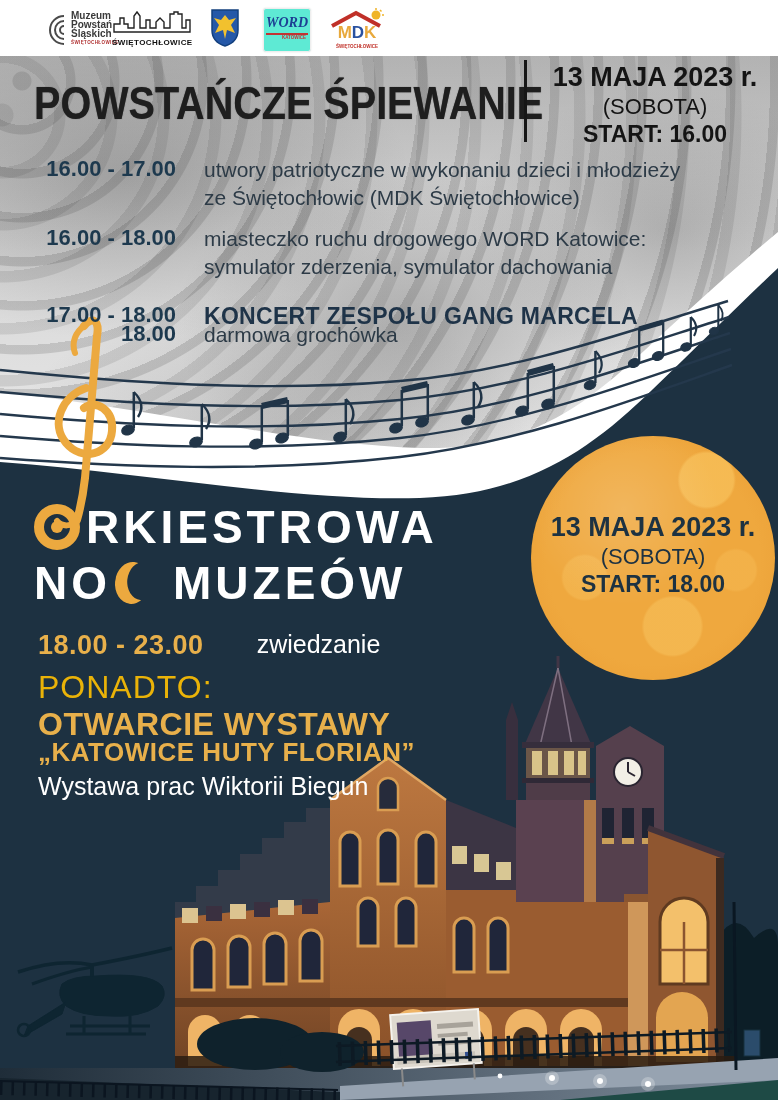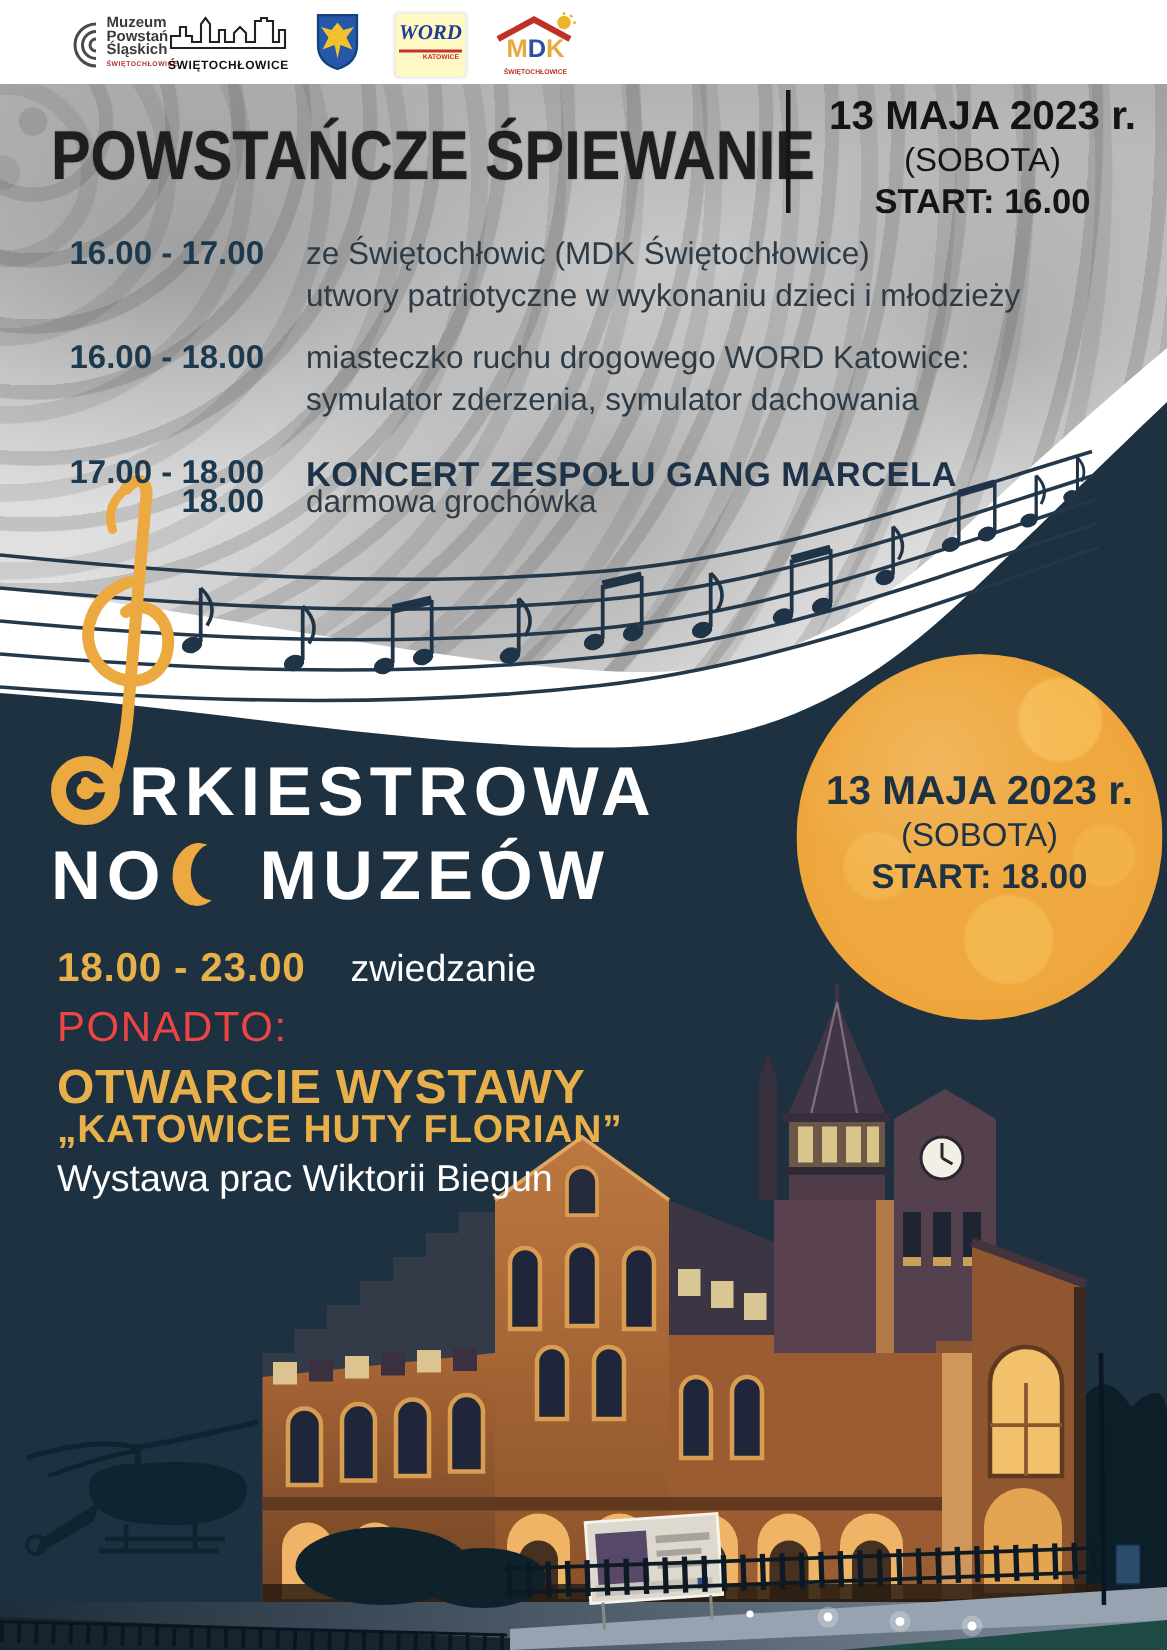--- a/index.html
+++ b/index.html
@@ -9,21 +9,21 @@
     font-family:"Liberation Sans","DejaVu Sans",sans-serif;
   }
   
   .logobar{position:absolute;left:0;top:0;width:778px;height:56px;background:#ffffff;z-index:6;}
   .logo{position:absolute;top:8px;}
   .logo-muzeum{left:42px;width:86px;height:42px;display:flex;gap:3px;}
   .logo-muzeum .mz-text{font-size:10px;line-height:9px;color:#3a3a3a;font-weight:bold;padding-top:3px;}
   .logo-muzeum .mz-sub{font-size:4.5px;color:#b03030;letter-spacing:.4px;margin-top:2px;font-weight:bold;}
   .logo-city{left:112px;width:80px;height:42px;text-align:center;}
   .logo-city .city-name{font-size:8px;font-weight:bold;color:#111;letter-spacing:.4px;}
-  .logo-word{left:263px;width:46px;height:42px;background:#fef9c3;border:1px solid #eee;border-radius:3px;text-align:center;box-shadow:0 0 2px rgba(0,0,0,.12);}
+  .logo-word{left:263px;width:46px;height:42px;background:#5eead4;border:1px solid #eee;border-radius:3px;text-align:center;box-shadow:0 0 2px rgba(0,0,0,.12);}
   .logo-word .word-main{font-style:italic;font-weight:bold;color:#1c3f93;font-size:14px;font-family:"Liberation Serif",serif;border-bottom:2px solid #c23333;display:inline-block;line-height:20px;margin-top:4px;}
   .logo-word .word-sub{font-size:4.5px;color:#c23333;text-align:right;padding-right:4px;font-weight:bold;}
   .logo-mdk{left:328px;width:58px;height:44px;text-align:center;}
   .logo-mdk .mdk-sub{font-size:4.5px;color:#c03028;font-weight:bold;margin-top:-2px;}
   
   .photo{
     position:absolute;left:0;top:55px;width:778px;height:435px;z-index:1;
     background:
       linear-gradient(180deg,rgba(120,120,120,.28),rgba(200,200,200,0) 45%),
       radial-gradient(ellipse 420px 240px at 16% 28%,rgba(60,60,60,.30),transparent 68%),
@@ -69,24 +69,24 @@
     background:
       radial-gradient(circle at 38% 30%,rgba(255,255,255,.16),transparent 42%),
       radial-gradient(circle at 72% 18%,rgba(246,188,85,.9) 0 10%,transparent 11%),
       radial-gradient(circle at 22% 58%,rgba(243,180,77,.9) 0 9%,transparent 10%),
       radial-gradient(circle at 58% 78%,rgba(244,184,81,.9) 0 12%,transparent 13%),
       radial-gradient(circle at 84% 55%,rgba(243,178,74,.9) 0 8%,transparent 9%),
       radial-gradient(circle at 50% 50%,#efa83e 62%,#e89b32 100%);
   }
   .date-moon{left:531px;top:512px;width:244px;color:#1d3242;z-index:4;}
   
-  .visit{position:absolute;left:38px;top:630px;z-index:7;display:flex;align-items:flex-end;}
+  .visit{position:absolute;left:38px;top:630px;z-index:7;display:flex;align-items:flex-start;gap:23px;}
   .visit .vt{color:#e8b04b;font-weight:bold;font-size:27px;letter-spacing:.5px;}
   .visit .vl{color:#ffffff;font-size:25px;margin-left:30px;}
-  .ponadto{position:absolute;left:38px;top:669px;color:#ef4444;font-size:28px;letter-spacing:1px;z-index:7;}
+  .ponadto{position:absolute;left:38px;top:669px;color:#eab308;font-size:32px;letter-spacing:1px;z-index:7;}
   .exh1{position:absolute;left:38px;top:706px;color:#e8b04b;font-weight:bold;font-size:32px;letter-spacing:.5px;z-index:7;}
   .exh2{position:absolute;left:38px;top:737px;color:#e8b04b;font-weight:bold;font-size:26px;letter-spacing:.5px;z-index:7;}
   .wystawa{position:absolute;left:38px;top:772px;color:#ffffff;font-size:25px;z-index:7;}
   
   .building{position:absolute;left:0;top:650px;width:778px;height:450px;z-index:5;}
 </style>
 </head>
 <body>
 
 <div id="poster">
@@ -407,22 +407,22 @@
   <div class="divider1"></div>
   <div class="dateblock date-top">
     <div class="d1">13 MAJA 2023 r.</div>
     <div class="d2">(SOBOTA)</div>
     <div class="d3">START: 16.00</div>
   </div>
 
   <div class="srow" style="top:156px">
     <div class="stime">16.00 - 17.00</div>
     <div class="sdesc">
+      <div>utwory patriotyczne w wykonaniu dzieci i młodzieży</div>
       <div>ze Świętochłowic (MDK Świętochłowice)</div>
-      <div>utwory patriotyczne w wykonaniu dzieci i młodzieży</div>
     </div>
   </div>
   <div class="srow" style="top:225px">
     <div class="stime">16.00 - 18.00</div>
     <div class="sdesc">
       <div>miasteczko ruchu drogowego WORD Katowice:</div>
       <div>symulator zderzenia, symulator dachowania</div>
     </div>
   </div>
   <div class="srow" style="top:302px">

